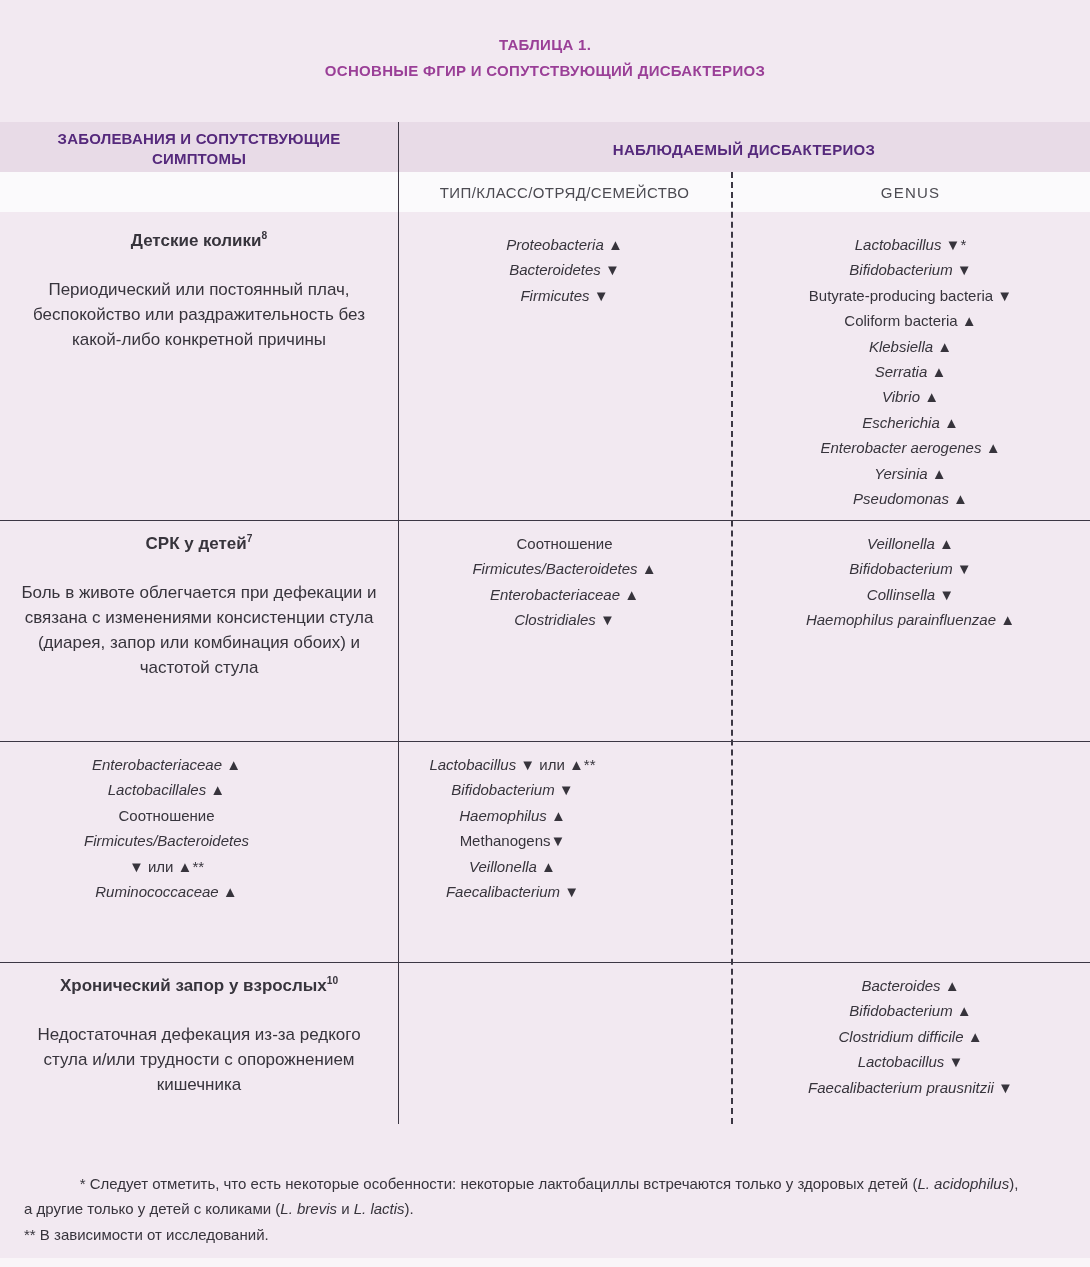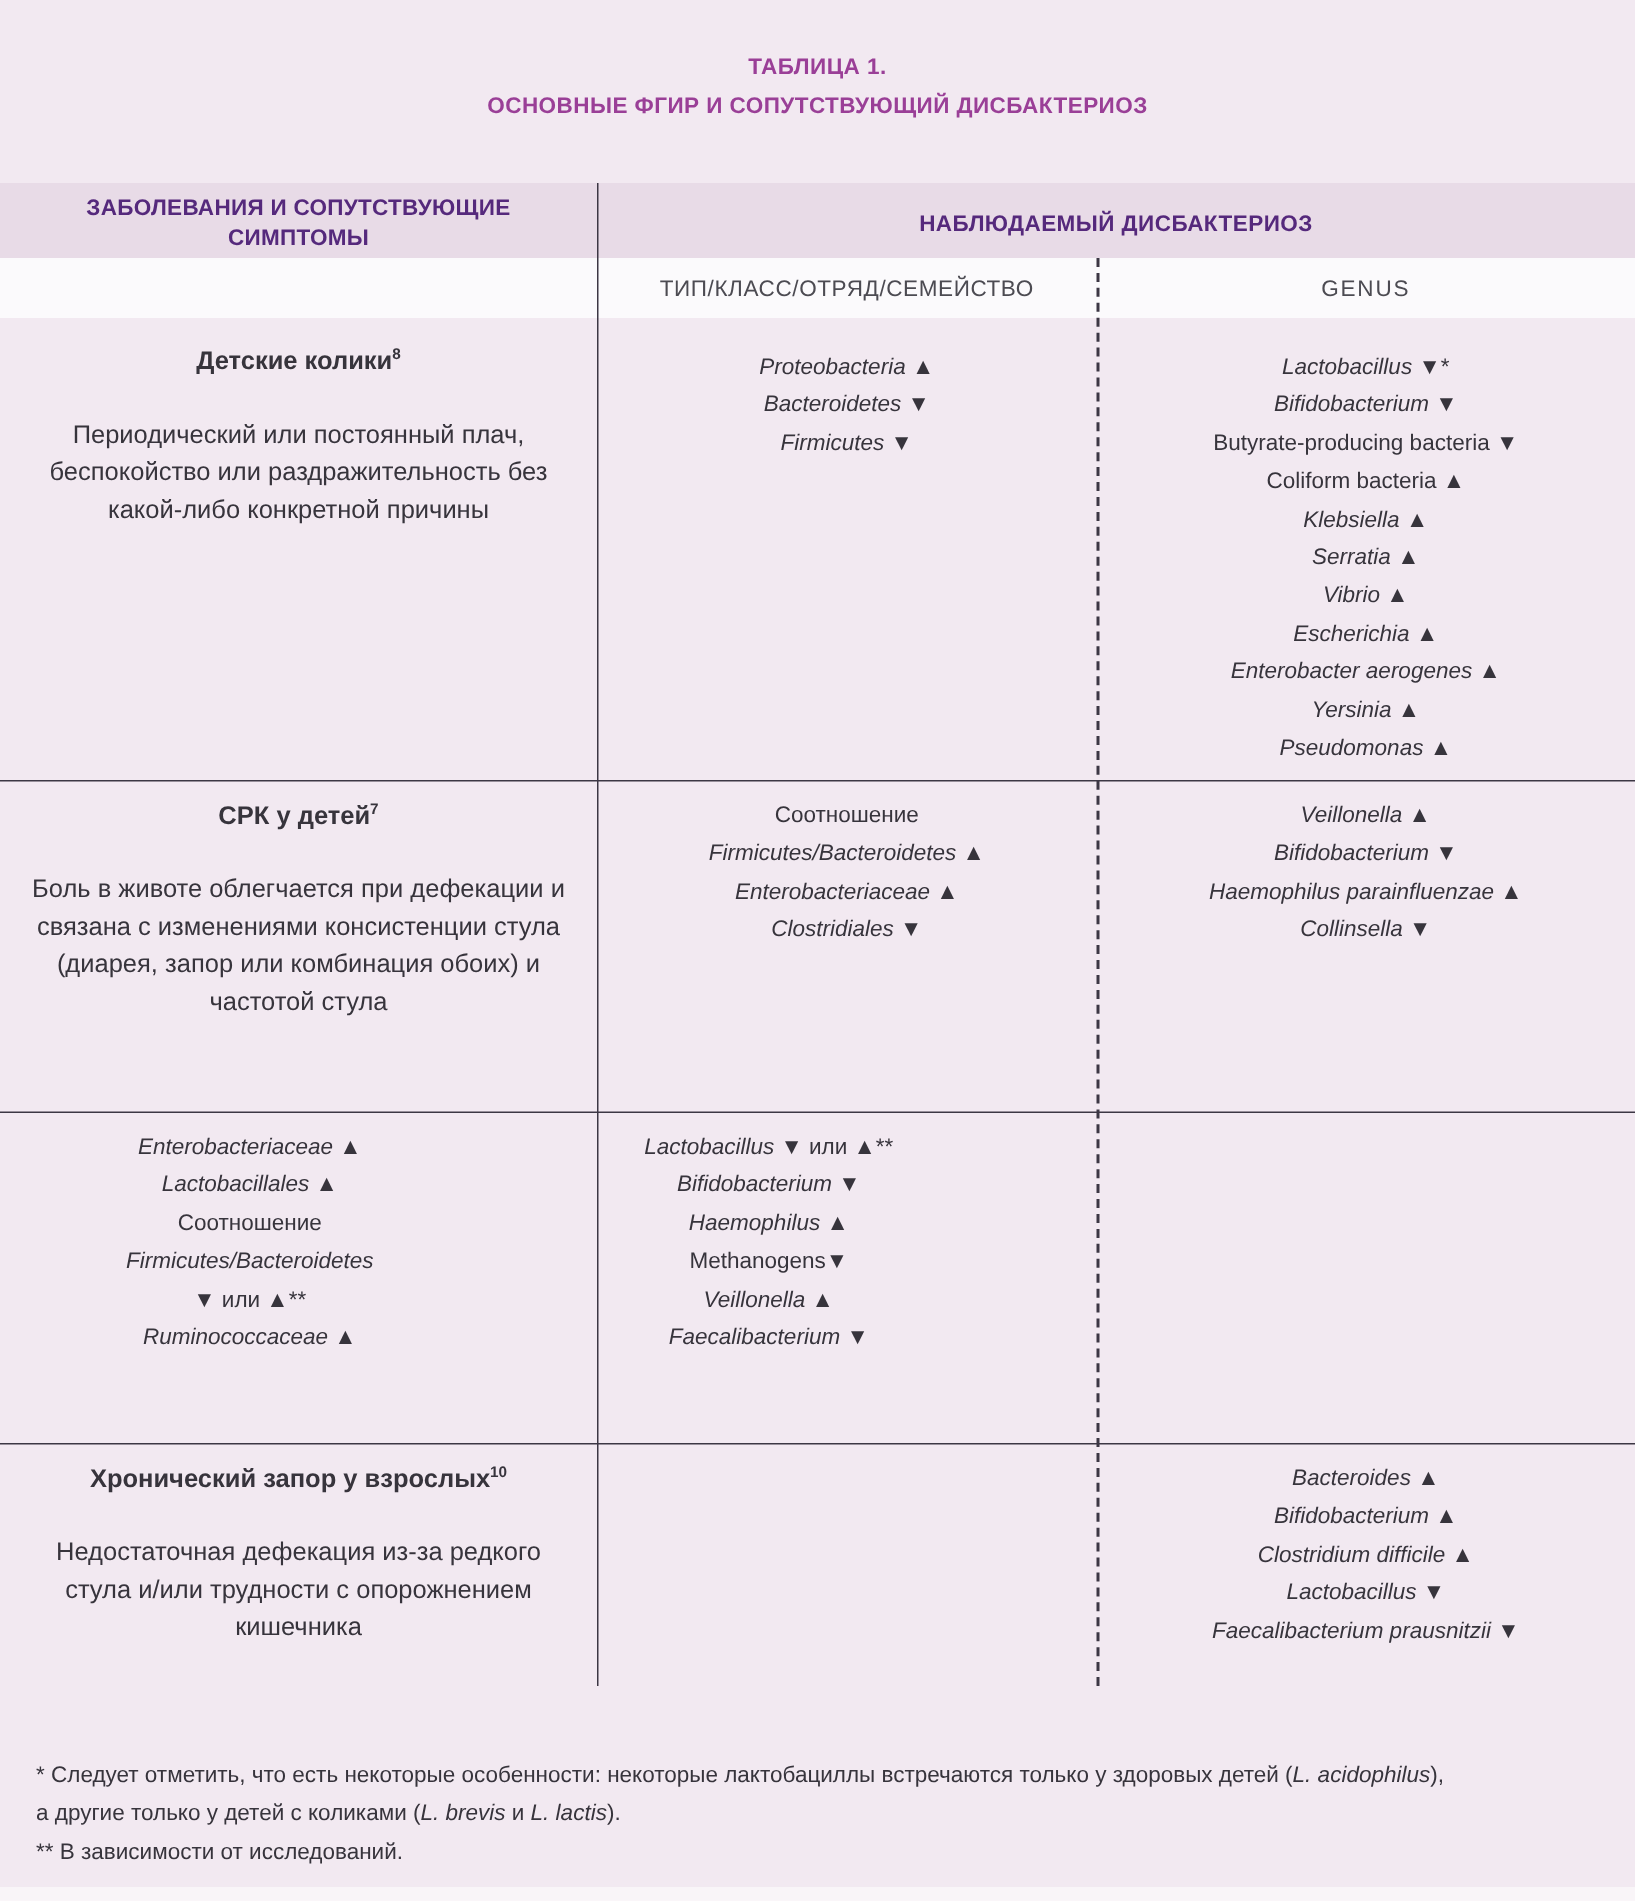--- a/index.html
+++ b/index.html
@@ -121,22 +121,22 @@
         </div>
         <div class="cell col2">
           <div class="taxon"><span>Соотношение</span></div>
           <div class="taxon"><span class="it">Firmicutes/Bacteroidetes</span><span> ▲</span></div>
           <div class="taxon"><span class="it">Enterobacteriaceae</span><span> ▲</span></div>
           <div class="taxon"><span class="it">Clostridiales</span><span> ▼</span></div>
         </div>
         <div class="cell col3">
           <div class="taxon"><span class="it">Veillonella</span><span> ▲</span></div>
           <div class="taxon"><span class="it">Bifidobacterium</span><span> ▼</span></div>
+          <div class="taxon"><span class="it">Collinsella</span><span> ▼</span></div>
           <div class="taxon"><span class="it">Haemophilus parainfluenzae</span><span> ▲</span></div>
-          <div class="taxon"><span class="it">Collinsella</span><span> ▼</span></div>
         </div>
       </div>
       <div class="trow">
         <div class="cell col2">
           <div class="taxon"><span class="it">Enterobacteriaceae</span><span> ▲</span></div>
           <div class="taxon"><span class="it">Lactobacillales</span><span> ▲</span></div>
           <div class="taxon"><span>Соотношение</span></div>
           <div class="taxon"><span class="it">Firmicutes/Bacteroidetes</span></div>
           <div class="taxon"><span>▼ или ▲**</span></div>
           <div class="taxon"><span class="it">Ruminococcaceae</span><span> ▲</span></div>
@@ -163,19 +163,19 @@
           <div class="taxon"><span class="it">Lactobacillus</span><span> ▼</span></div>
           <div class="taxon"><span class="it">Faecalibacterium prausnitzii</span><span> ▼</span></div>
         </div>
       </div>
     </div>
 
   <div class="vline solid"></div>
   <div class="vline dashed"></div>
 
   <div id="footnotes" class="footnotes">
-      <div class="taxon" style="white-space: normal;"><span>* Следует отметить, что есть некоторые особенности: некоторые лактобациллы встречаются только у здоровых детей (</span><span class="it">L. acidophilus</span><span>),</span></div>
+      <div class="taxon" style="white-space: normal; text-align: center;"><span>* Следует отметить, что есть некоторые особенности: некоторые лактобациллы встречаются только у здоровых детей (</span><span class="it">L. acidophilus</span><span>),</span></div>
       <div class="taxon" style="white-space: normal;"><span>а другие только у детей с коликами (</span><span class="it">L. brevis</span><span> и </span><span class="it">L. lactis</span><span>).</span></div>
       <div class="taxon" style="white-space: normal;"><span>** В зависимости от исследований.</span></div>
     </div>
 
   <div class="bottom-strip"></div>
 </div>
 
 </body></html>

